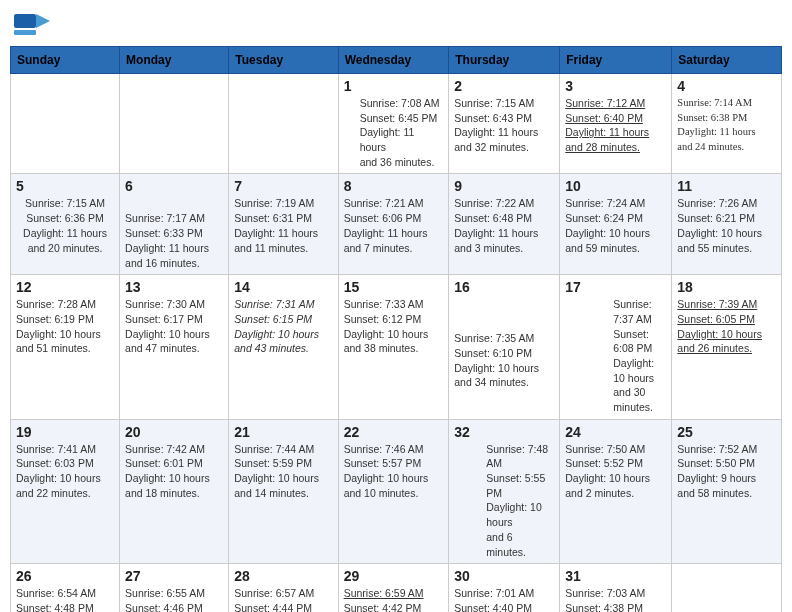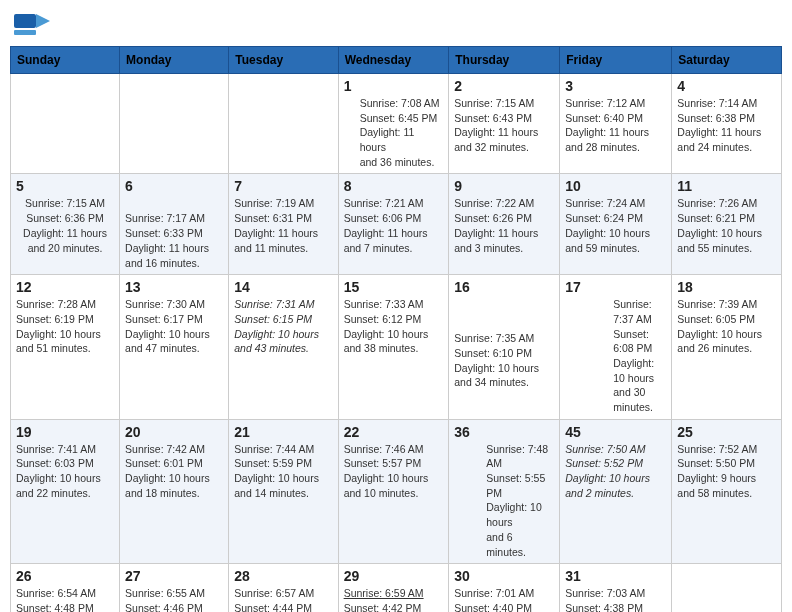--- a/index.html
+++ b/index.html
@@ -127,28 +127,28 @@
         </td>
         <td>
           <span class="day-number">2</span>
           <div class="day-info" style="white-space: pre-line;">Sunrise: 7:15 AM
 Sunset: 6:43 PM
 Daylight: 11 hours
 and 32 minutes.</div>
         </td>
         <td>
           <span class="day-number">3</span>
-          <div class="day-info" style="white-space: pre-line;">Sunrise: 7:12 AM
+          <div class="day-info" style="white-space: pre-line; text-decoration: underline;">Sunrise: 7:12 AM
 Sunset: 6:40 PM
 Daylight: 11 hours
 and 28 minutes.</div>
         </td>
         <td>
           <span class="day-number">4</span>
-          <div class="day-info" style="white-space: pre-line;">Sunrise: 7:14 AM
+          <div class="day-info" style="white-space: pre-line; font-family: Liberation Serif, serif;">Sunrise: 7:14 AM
 Sunset: 6:38 PM
 Daylight: 11 hours
 and 24 minutes.</div>
         </td>
       </tr>
       <tr class="row-even">
         <td>
           <span class="day-number">5</span>
           <div class="day-info" style="white-space: pre-line; text-align: center;">Sunrise: 7:15 AM
 Sunset: 6:36 PM
@@ -172,21 +172,21 @@
         <td>
           <span class="day-number">8</span>
           <div class="day-info" style="white-space: pre-line;">Sunrise: 7:21 AM
 Sunset: 6:06 PM
 Daylight: 11 hours
 and 7 minutes.</div>
         </td>
         <td>
           <span class="day-number">9</span>
           <div class="day-info" style="white-space: pre-line;">Sunrise: 7:22 AM
-Sunset: 6:26 PM
+Sunset: 6:48 PM
 Daylight: 11 hours
 and 3 minutes.</div>
         </td>
         <td>
           <span class="day-number">10</span>
           <div class="day-info" style="white-space: pre-line;">Sunrise: 7:24 AM
 Sunset: 6:24 PM
 Daylight: 10 hours
 and 59 minutes.</div>
         </td>
@@ -236,21 +236,21 @@
         </td>
         <td>
           <span class="day-number">17</span>
           <div class="day-info" style="white-space: pre-line; margin-left: 48px;">Sunrise: 7:37 AM
 Sunset: 6:08 PM
 Daylight: 10 hours
 and 30 minutes.</div>
         </td>
         <td>
           <span class="day-number">18</span>
-          <div class="day-info" style="white-space: pre-line;">Sunrise: 7:39 AM
+          <div class="day-info" style="white-space: pre-line; text-decoration: underline;">Sunrise: 7:39 AM
 Sunset: 6:05 PM
 Daylight: 10 hours
 and 26 minutes.</div>
         </td>
       </tr>
       <tr class="row-even">
         <td>
           <span class="day-number">19</span>
           <div class="day-info" style="white-space: pre-line;">Sunrise: 7:41 AM
 Sunset: 6:03 PM
@@ -272,29 +272,29 @@
 and 14 minutes.</div>
         </td>
         <td>
           <span class="day-number">22</span>
           <div class="day-info" style="white-space: pre-line;">Sunrise: 7:46 AM
 Sunset: 5:57 PM
 Daylight: 10 hours
 and 10 minutes.</div>
         </td>
         <td>
-          <span class="day-number">36</span>
+          <span class="day-number">32</span>
           <div class="day-info" style="white-space: pre-line; margin-left: 32px;">Sunrise: 7:48 AM
 Sunset: 5:55 PM
 Daylight: 10 hours
 and 6 minutes.</div>
         </td>
         <td>
-          <span class="day-number">45</span>
-          <div class="day-info" style="white-space: pre-line; font-style: italic;">Sunrise: 7:50 AM
+          <span class="day-number">24</span>
+          <div class="day-info" style="white-space: pre-line;">Sunrise: 7:50 AM
 Sunset: 5:52 PM
 Daylight: 10 hours
 and 2 minutes.</div>
         </td>
         <td>
           <span class="day-number">25</span>
           <div class="day-info" style="white-space: pre-line;">Sunrise: 7:52 AM
 Sunset: 5:50 PM
 Daylight: 9 hours
 and 58 minutes.</div>

